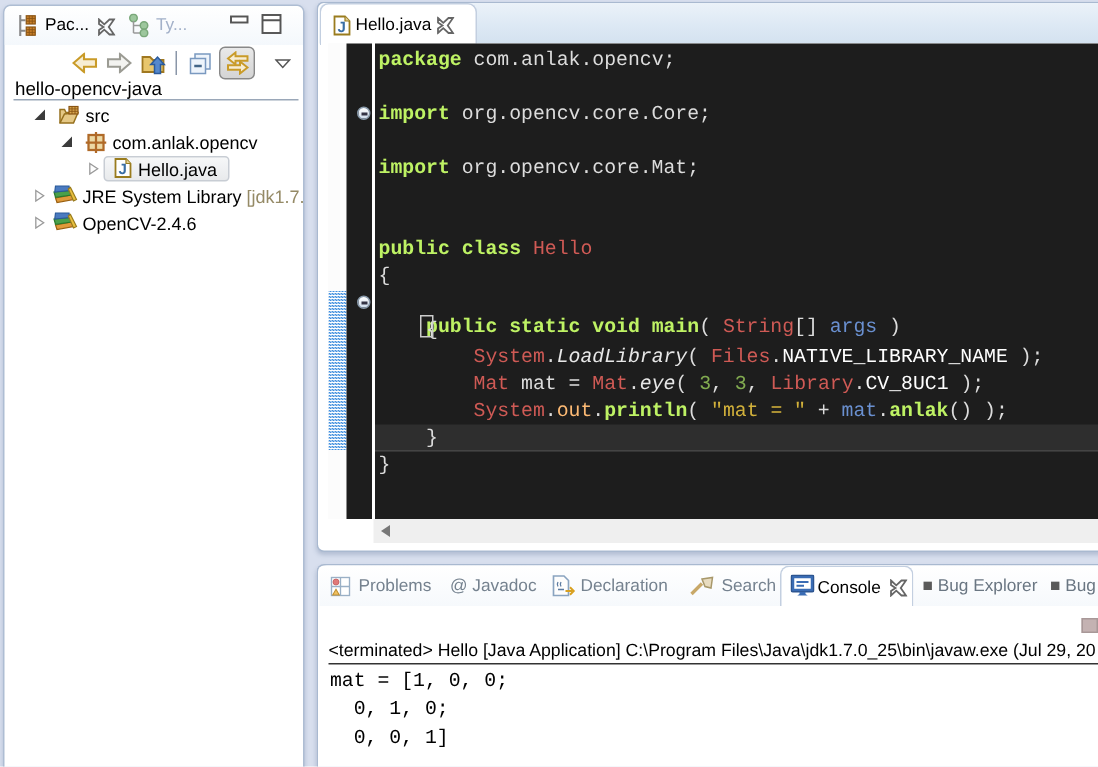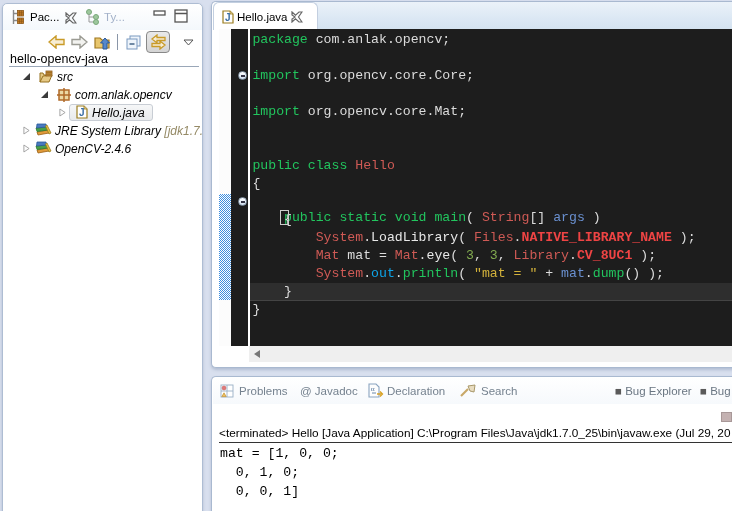--- a/index.html
+++ b/index.html
@@ -19,21 +19,21 @@
 #ptab2 { left:80px; top:0; width:56px; height:26px; }
 #ptab2 span { color:#a3b1c9; }
 
 .winbtn { position:absolute; }
 
 #ltoolbar { position:absolute; left:0; top:27px; width:199px; height:24px; }
 
 #projlabel { position:absolute; left:7px; top:48px; font-size:12.5px; color:#000; }
 #projline { position:absolute; left:6px; top:62px; width:190px; height:1px; background:#9aa7b8; }
 
-.trow { position:absolute; font-size:12px; color:#000; white-space:nowrap;font-style:italic; }
+.trow { position:absolute; font-size:12px; color:#000; white-space:nowrap; }
 .tri-exp { position:absolute; width:0; height:0; border-left:7px solid transparent; border-bottom:7px solid #3b3b3b; }
 .tri-col2 { position:absolute; width:7px; height:9px; }
 #selbox { position:absolute; left:66px; top:100px; width:84px; height:17px; background:linear-gradient(#f6f7f8,#e8eaec); border:1px solid #c8cdd4; border-radius:3px; }
 
 
 #edpanel { left:211px; top:1px; width:525px; height:367px; border-radius:5px 0 0 5px; background:#fff; border:1px solid #a9b9d0; border-right:none; }
 #edtabbar { position:absolute; left:1px; top:0px; width:523px; height:27px;
   background:linear-gradient(#ebf2f9 0%,#dce8f4 60%,#d4e2f0 100%); border-radius:5px 0 0 0; }
 #edtab { position:absolute; left:1px; top:0; width:105px; height:28px; background:#fff;
   border:1px solid #c3cfe0; border-bottom:none; border-radius:6px 6px 0 0; }
@@ -41,28 +41,28 @@
 
 #edbody { position:absolute; left:7px; top:27px; width:518px; height:317px; background:#fbfbfb; }
 #ruler { position:absolute; left:0px; top:0; width:12px; height:317px; background:#fcfcfc; }
 #rangehatch { position:absolute; left:0px; top:165px; width:12px; height:106px;
   background: repeating-conic-gradient(#3f8ede 0% 25%, #ffffff 0% 50%) 0 0 / 2px 2px; }
 #foldcol { position:absolute; left:12px; top:0; width:17px; height:317px; background:#1d1d1d; }
 #sepline { position:absolute; left:29px; top:0; width:2px; height:317px; background:#fff; }
 #codearea { position:absolute; left:31px; top:0; width:487px; height:317px; background:#1d1d1d; }
 #curline { position:absolute; left:0; top:254px; width:487px; height:18px; background:#2e2e2e; border-bottom:1px solid #444; }
 .cl { position:absolute; left:2.4px; font-family:"Liberation Mono", monospace; font-size:13.2px; white-space:pre; color:#dcdcdc; line-height:18px; }
-.kw { color:#22c55e; font-weight:normal; }
+.kw { color:#bef264; font-weight:bold; }
 .cls { color:#cf5a55; }
-.itl { color:#e8e8e8; }
-.cst { color:#ef4444;font-weight:bold; }
+.itl { font-style:italic; color:#e8e8e8; }
+.cst { color:#ffffff; }
 .str { color:#d2b13b; }
 .num { color:#82ab50; }
 .lv { color:#6a90d0; }
-.fld { color:#0ea5e9;text-align:right; }
+.fld { color:#fdba74;text-align:right; }
 .bracebox { position:absolute; border:1px solid #cccccc; width:9px; height:15px; }
 
 .foldic { position:absolute; width:9px; height:9px; border-radius:50%;
   background:linear-gradient(#ffffff,#cfdded); border:1px solid #8899aa; }
 .foldic::after { content:""; position:absolute; left:1.5px; top:3px; width:4px; height:1.5px; background:#334; }
 
 #hscroll { position:absolute; left:29.5px; top:317px; width:489px; height:16px; background:#efefef; }
 #hsarrow { position:absolute; left:5px; top:3.5px; width:0; height:0; border-top:4px solid transparent; border-bottom:4px solid transparent; border-right:6px solid #777; }
 
 
@@ -218,21 +218,21 @@
       <div class="cl" style="top:2px"><span class="kw">package</span> com.anlak.opencv;</div>
       <div class="cl" style="top:38px"><span class="kw">import</span> org.opencv.core.Core;</div>
       <div class="cl" style="top:128px"><span class="kw">public</span> <span class="kw">class</span> <span class="cls">Hello</span></div>
       <div class="cl" style="top:74px"><span class="kw">import</span> org.opencv.core.Mat;</div>
       <div class="cl" style="top:146px">{</div>
       <div class="cl" style="top:180px">    <span class="kw">public</span> <span class="kw">static</span> <span class="kw">void</span> <span class="kw">main</span>( <span class="cls">String</span>[] <span class="lv">args</span> )</div>
       <div class="cl" style="top:182px">    {</div>
       <div class="bracebox" style="left:30px;top:181px"></div>
       <div class="cl" style="top:200px">        <span class="cls">System</span>.<span class="itl">LoadLibrary</span>( <span class="cls">Files</span>.<span class="cst">NATIVE_LIBRARY_NAME</span> );</div>
       <div class="cl" style="top:218px">        <span class="cls">Mat</span> mat = <span class="cls">Mat</span>.<span class="itl">eye</span>( <span class="num">3</span>, <span class="num">3</span>, <span class="cls">Library</span>.<span class="cst">CV_8UC1</span> );</div>
-      <div class="cl" style="top:236px">        <span class="cls">System</span>.<span class="fld">out</span>.<span class="kw">println</span>( <span class="str">"mat = "</span> + <span class="lv">mat</span>.<span class="kw">dump</span>() );</div>
+      <div class="cl" style="top:236px">        <span class="cls">System</span>.<span class="fld">out</span>.<span class="kw">println</span>( <span class="str">"mat = "</span> + <span class="lv">mat</span>.<span class="kw">anlak</span>() );</div>
       <div class="cl" style="top:254px">    }</div>
       <div class="cl" style="top:272px">}</div>
     </div>
     <div id="hscroll">
         <div id="hsarrow"></div>
       </div>
   </div>
 </div>
 
 <div id="botpanel" class="panel">
@@ -250,20 +250,32 @@
       <path d="M1 1 H8 L11 4 V14 H1 Z" fill="#fdfdfd" stroke="#8aa4c0" stroke-width="1.1"></path>
       <path d="M4 5 Q3 6.5 4 8 M6 5 Q5 6.5 6 8 M4 10 H8" stroke="#5a7aa0" fill="none" stroke-width="0.9"></path>
       <path d="M9 11 H13.5 M12 8.5 L14.5 11 L12 13.5" stroke="#d8a020" stroke-width="1.3" fill="none"></path>
     </svg>
     <span class="btab" style="left:174px">Declaration</span>
     <svg class="abs" style="left:247px;top:7px" width="17" height="14" viewBox="0 0 17 14">
       <path d="M1 12 L8 5" stroke="#c8a868" stroke-width="2.2"></path>
       <path d="M8 2 L15 1 L14 8 L10 7 Z" fill="#e8dcc0" stroke="#a8986a" stroke-width="1"></path>
     </svg>
     <span class="btab" style="left:268px">Search</span>
+    <div id="constab">
+      <svg class="abs" style="left:6px;top:5px" width="16" height="15" viewBox="0 0 16 15">
+        <rect x="0.5" y="0.5" width="15" height="11" rx="1" fill="#3a6cb4" stroke="#2d5590"></rect>
+        <rect x="2.5" y="2.5" width="11" height="7" fill="#ffffff"></rect>
+        <path d="M4 5 H12 M4 7.5 H9" stroke="#3a6cb4" stroke-width="1.3"></path>
+        <path d="M6 11.5 L6 13 L4.5 14 H11.5 L10 13 L10 11.5 Z" fill="#3a6cb4"></path>
+      </svg>
+      <span class="lbl">Console</span>
+      <svg class="abs" style="left:72px;top:8px" width="12" height="12" viewBox="0 0 12 12">
+        <path d="M1 1 L4.5 4.2 L8 1 L11 1 L7.5 6 L11 11 L8 11 L4.5 7.8 L1 11 L1 8 L4 6 L1 4 Z" fill="none" stroke="#666" stroke-width="1.2"></path>
+      </svg>
+    </div>
     <span class="btab" style="left:402px;color:#6a7682"><span style="color:#5a5a5a">■</span> Bug Explorer</span>
     <span class="btab" style="left:487px;color:#6a7682"><span style="color:#5a5a5a">■</span> Bug</span>
   </div>
   <div id="graysq"></div>
   <div id="term">&lt;terminated&gt; Hello [Java Application] C:\Program Files\Java\jdk1.7.0_25\bin\javaw.exe (Jul 29, 20</div>
   <div class="conout" style="top:69px">mat = [1, 0, 0;</div>
   <div class="conout" style="top:88px">  0, 1, 0;</div>
   <div class="conout" style="top:107px">  0, 0, 1]</div>
 </div>
 

